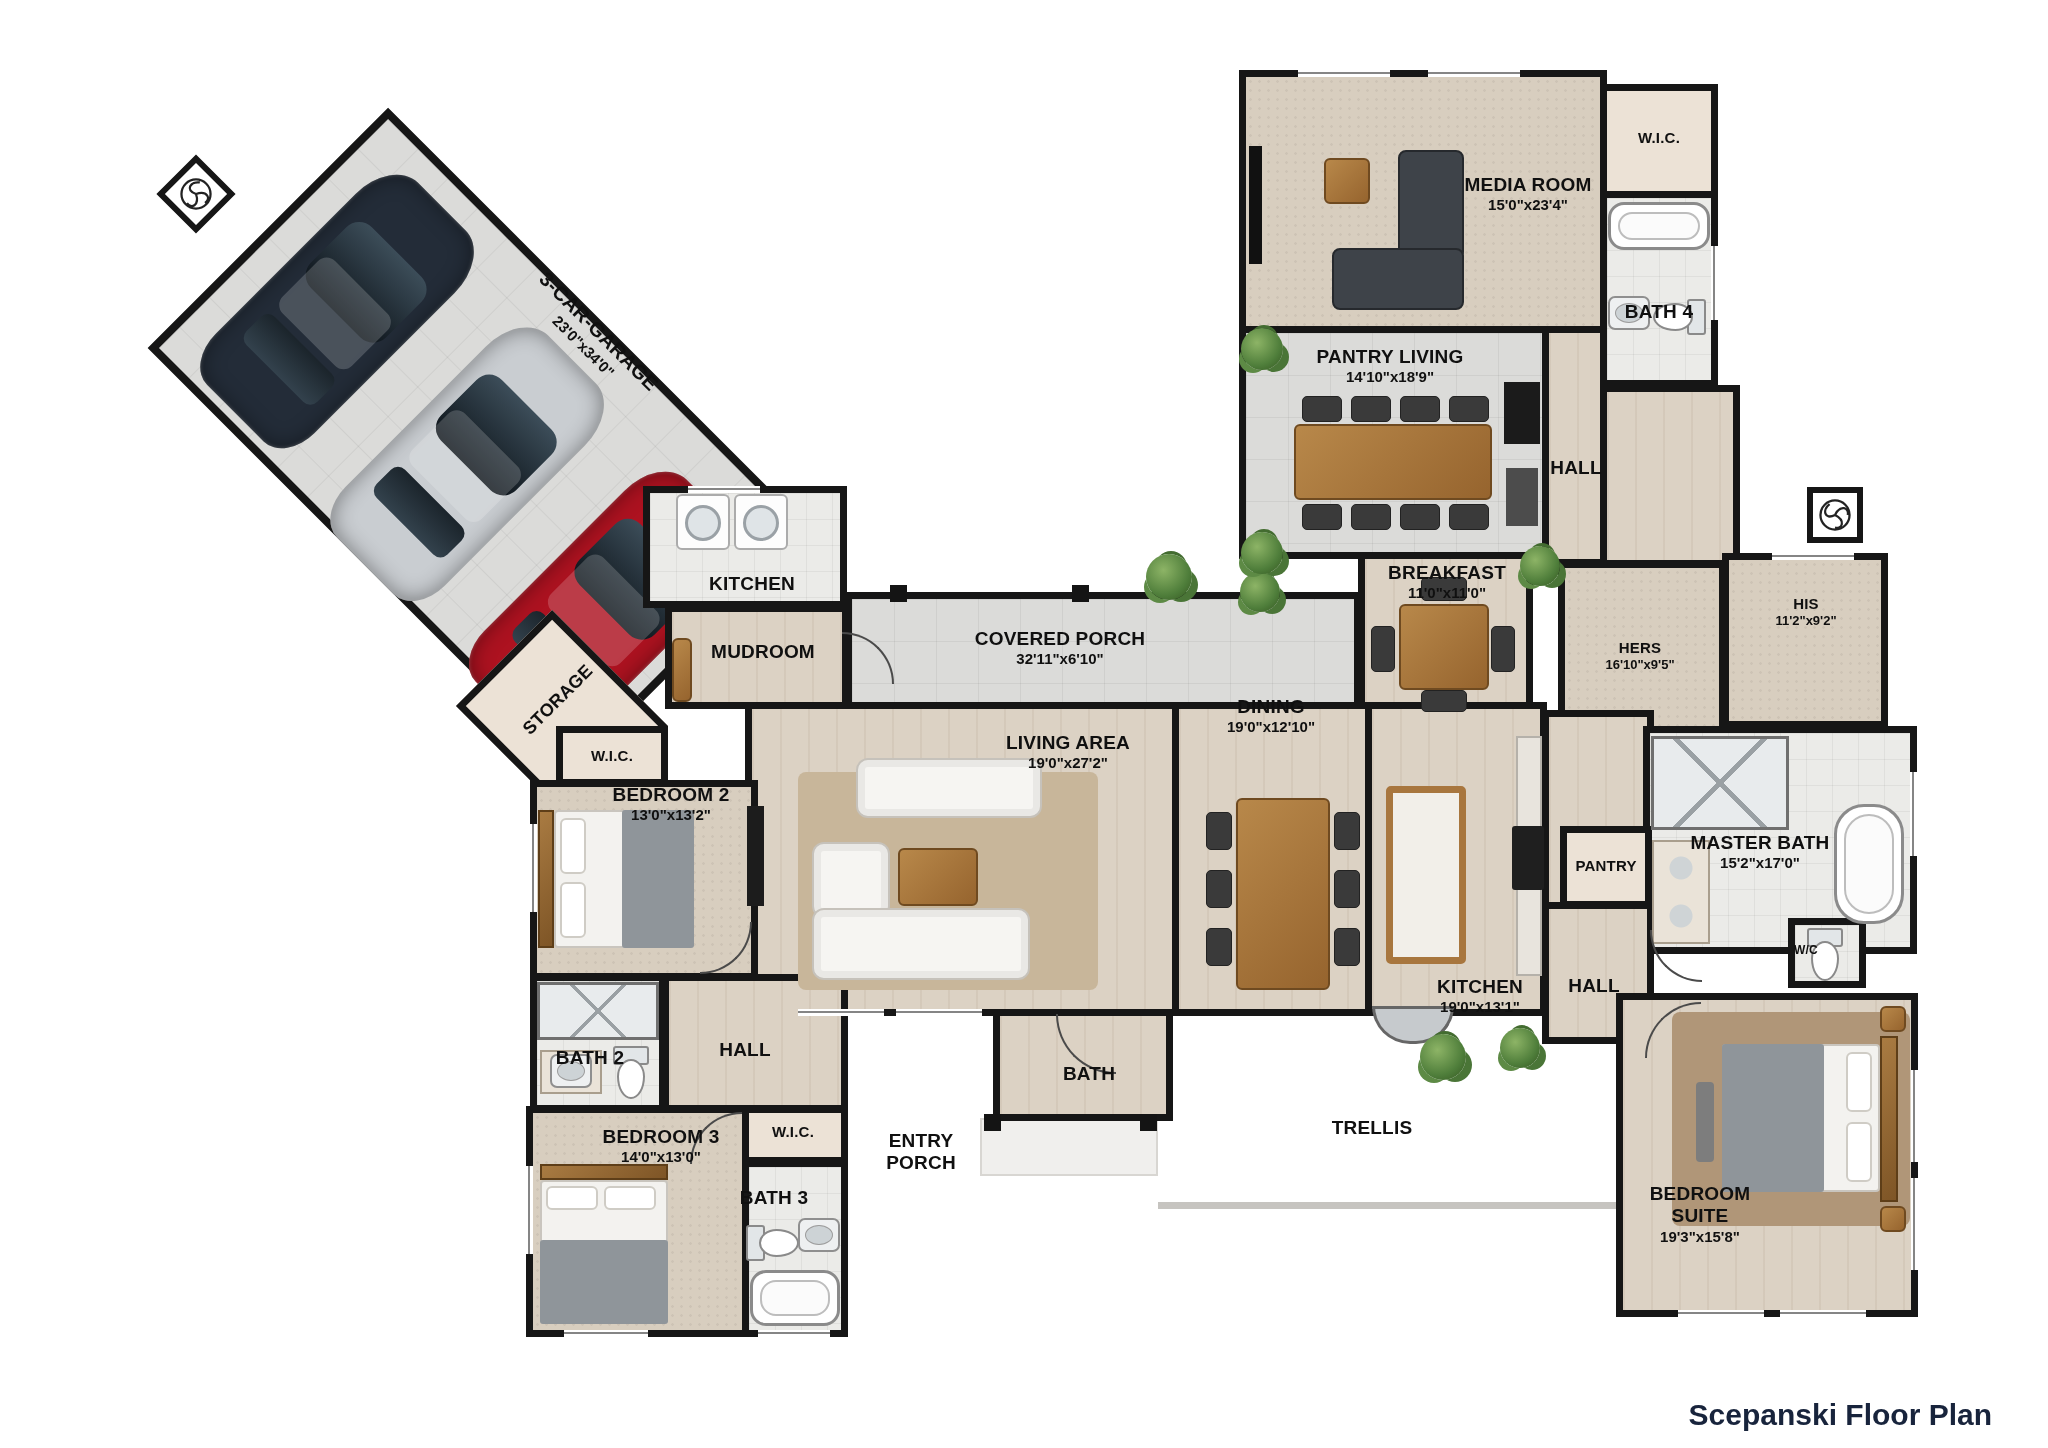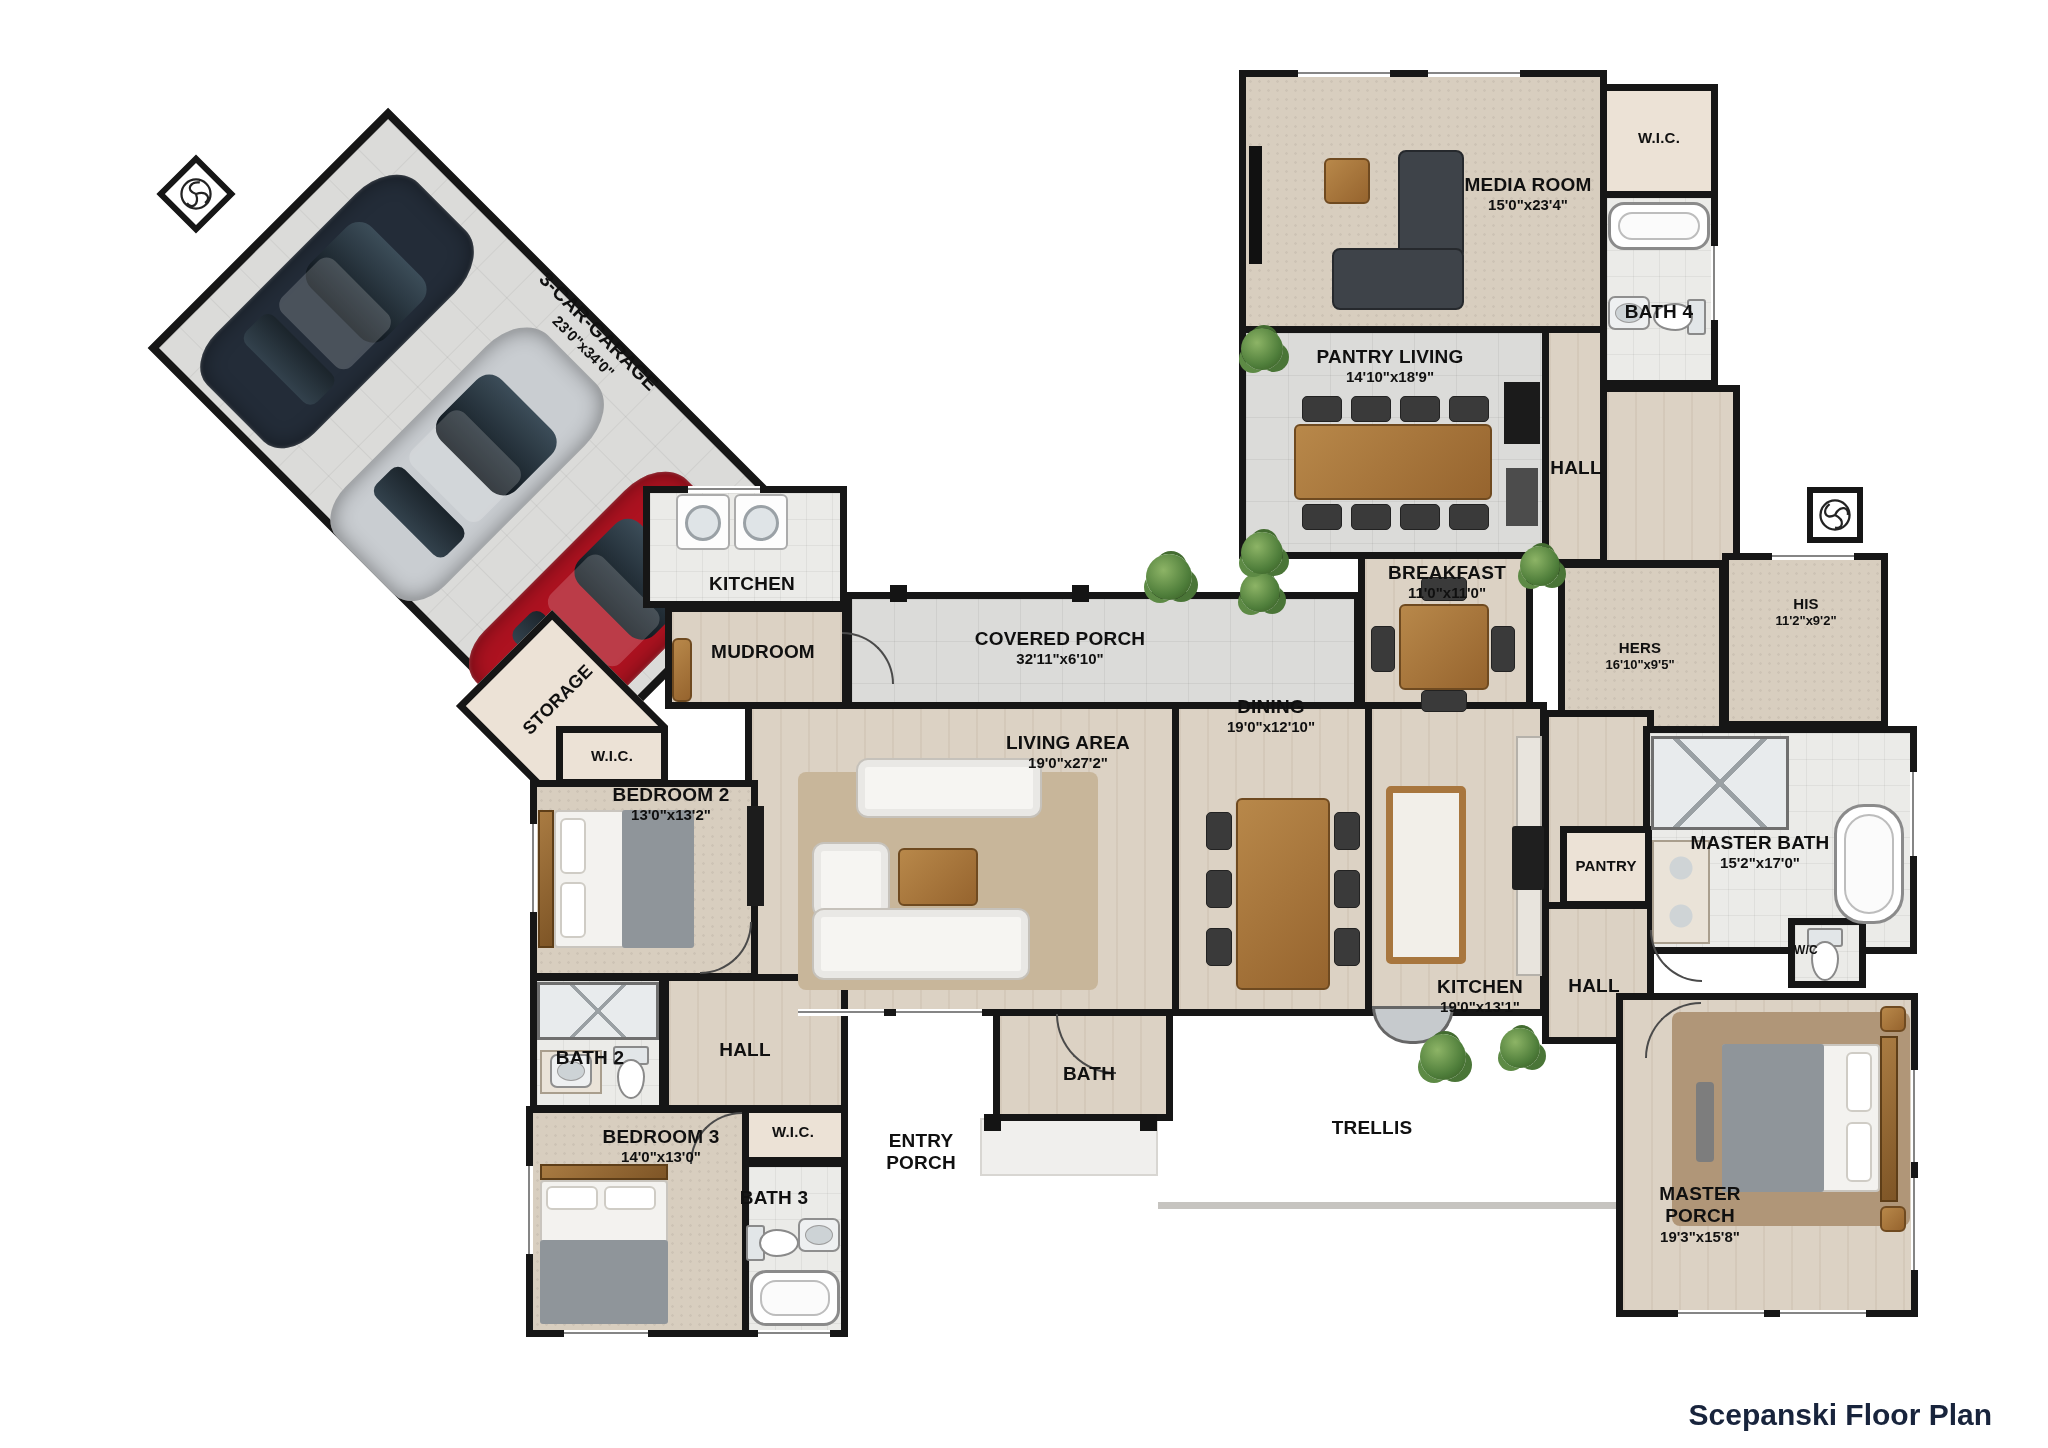--- a/index.html
+++ b/index.html
@@ -323,21 +323,21 @@
   <div class="lbl" style="left:1806px;top:950px;font-size:12px">
       <div>W/C</div>
     </div>
   <div class="lbl sm" style="left:1606px;top:866px">
       <div>PANTRY</div>
     </div>
   <div class="lbl" style="left:1594px;top:986px">
       <div>HALL</div>
     </div>
   <div class="lbl wrap" style="left:1700px;top:1214px;width:130px">
-    <div>MASTER PORCH</div>
+    <div>BEDROOM SUITE</div>
     <div class="dims">19'3"x15'8"</div>
   </div>
   <div class="lbl" style="left:1089px;top:1074px">
       <div>BATH</div>
     </div>
   <div class="lbl wrap" style="left:921px;top:1152px;width:100px">
       <div>ENTRY PORCH</div>
     </div>
   <div class="lbl" style="left:1372px;top:1128px">
       <div>TRELLIS</div>

